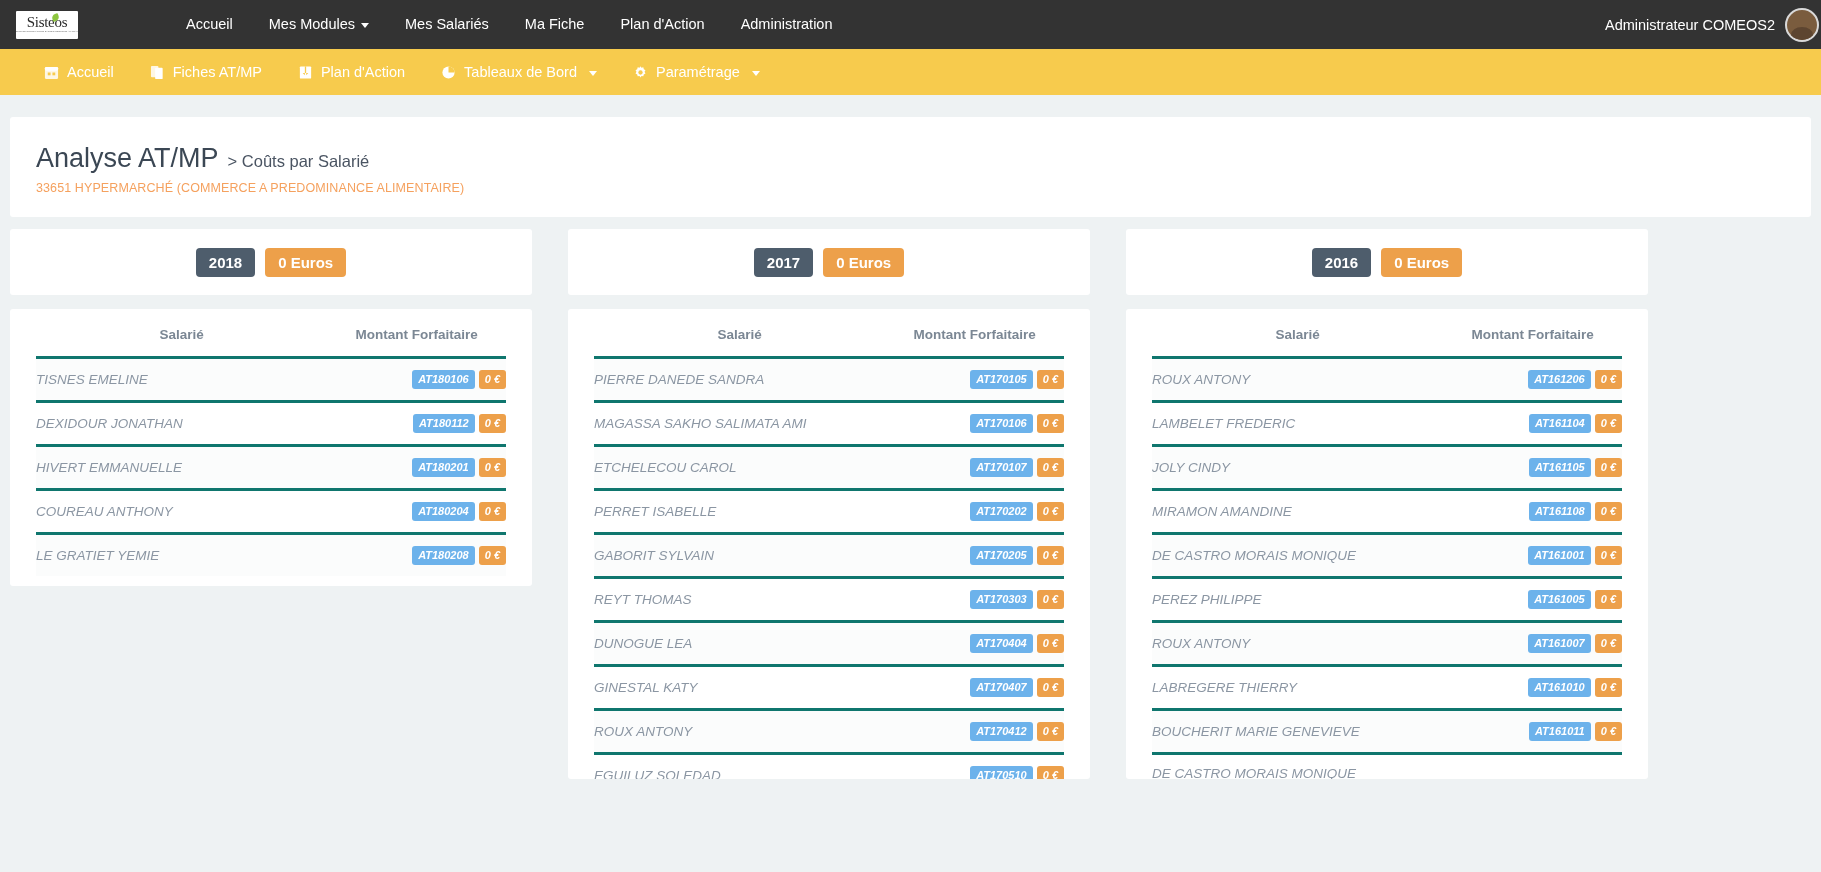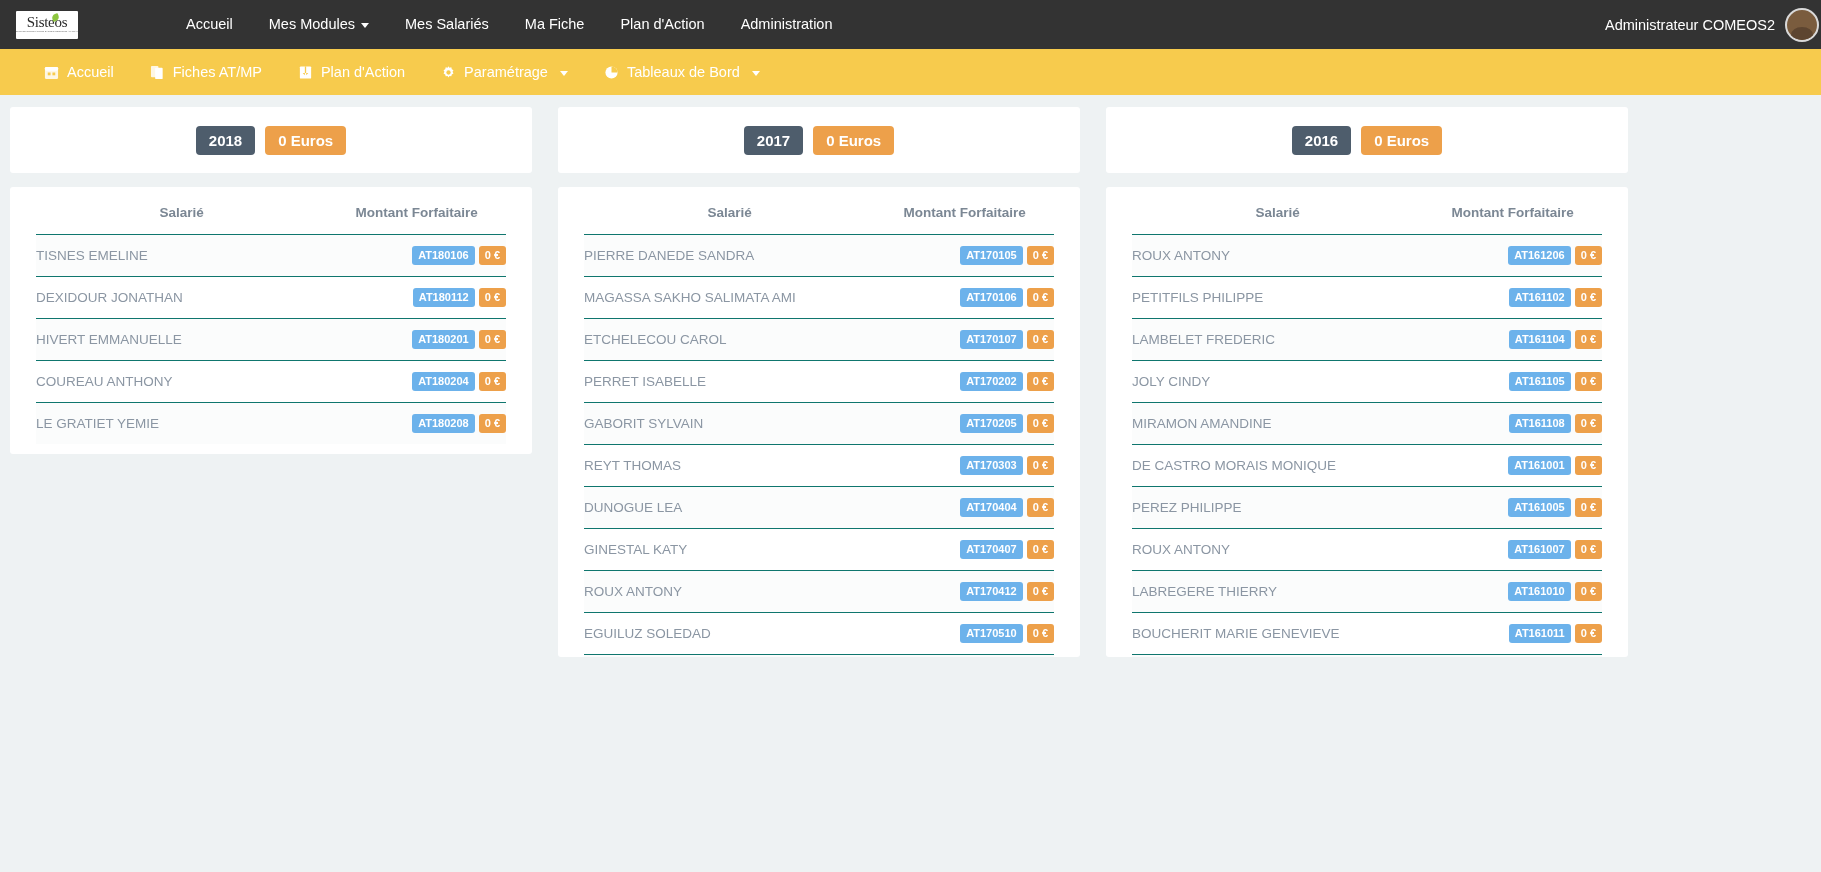--- a/index.html
+++ b/index.html
@@ -160,21 +160,21 @@
   .page-sub {
     margin-top: 7px;
     font-size: 12.5px;
     color: #f5a15e;
     letter-spacing: 0.1px;
   }
 
   
   .cols {
     display: flex;
-    gap: 26px;
+    gap: 36px;
     padding: 0 10px;
     margin-top: 12px;
     align-items: flex-start;
   }
   .col { flex: 0 0 522px; }
 
   .year-card {
     background: #ffffff;
     border-radius: 3px;
     height: 66px;
@@ -214,22 +214,23 @@
     padding: 18px 0 14px 0;
     text-align: center;
     border: none;
   }
   table.salaries th.c-name { width: 62%; }
   table.salaries th.c-amount { width: 38%; }
   table.salaries td {
     font-size: 13.5px;
     color: #8b96a3;
     padding: 11px 0;
-    border-top: 1px solid #0f766e;
+    border-top: 3px solid #0f766e;
     vertical-align: middle;
+    font-style: italic;
   }
   table.salaries tbody tr:nth-child(odd) { background: #fbfcfc; }
   td.c-name { padding-left: 6px; }
   td.c-amount { text-align: right; white-space: nowrap; padding-right: 4px; }
   .tag {
     display: inline-block;
     font-size: 11px;
     font-weight: bold;
     color: #ffffff;
     padding: 4px 6px;
@@ -306,41 +307,48 @@
           <rect x="7.3" y="1.5" width="1.4" height="7" fill="#f7cb4d"></rect>
           <path d="M5 8.5 L7.3 11 L7.3 8.5Z" fill="#f7cb4d"></path>
           <path d="M11 8.5 L8.7 11 L8.7 8.5Z" fill="#f7cb4d"></path>
         </svg>
     </span>
     <span>Plan d'Action</span>
   </a>
   <a href="#" class="subnav-item">
     <span class="ico">
       <svg width="15" height="15" viewBox="0 0 16 16">
+          <circle cx="8" cy="8" r="6.5" fill="#fff"></circle>
+          <path d="M8 8 L8 1.5 A6.5 6.5 0 0 1 14.5 8 Z" fill="#f7cb4d"></path>
+        </svg>
+    </span>
+    <span>Tableaux de Bord</span>
+    <i class="caret"></i>
+  </a>
+  <a href="#" class="subnav-item">
+    <span class="ico">
+      <svg width="15" height="15" viewBox="0 0 16 16">
           <path fill="#fff" d="M8 1.2l1 1.8 2-.5.5 2 1.8 1-1 1.8 1 1.8-1.8 1-.5 2-2-.5-1 1.8-1-1.8-2 .5-.5-2-1.8-1 1-1.8-1-1.8 1.8-1 .5-2 2 .5z"></path>
           <circle cx="8" cy="8" r="2.3" fill="#f7cb4d"></circle>
         </svg>
     </span>
     <span>Paramétrage</span>
     <i class="caret"></i>
   </a>
-  <a href="#" class="subnav-item">
-    <span class="ico">
-      <svg width="15" height="15" viewBox="0 0 16 16">
-          <circle cx="8" cy="8" r="6.5" fill="#fff"></circle>
-          <path d="M8 8 L8 1.5 A6.5 6.5 0 0 1 14.5 8 Z" fill="#f7cb4d"></path>
-        </svg>
-    </span>
-    <span>Tableaux de Bord</span>
-    <i class="caret"></i>
-  </a>
 </div>
 
 <div class="page-wrap">
 
+  <div class="header-card">
+    <h1 class="page-title">
+      <span>Analyse AT/MP</span>
+      <span class="crumb">&gt; Coûts par Salarié</span>
+    </h1>
+    <div class="page-sub">33651 HYPERMARCHÉ (COMMERCE A PREDOMINANCE ALIMENTAIRE)</div>
+  </div>
 
   <div class="cols">
 
     <div class="col">
       <div class="year-card">
         <span class="badge badge-year">2018</span>
         <span class="badge badge-euro">0 Euros</span>
       </div>
       <div class="table-card">
         <table class="salaries">
@@ -452,24 +460,20 @@
               <th class="c-name">Salarié</th>
               <th class="c-amount">Montant Forfaitaire</th>
             </tr>
           </thead>
           <tbody>
             <tr>
                 <td class="c-name">ROUX ANTONY</td>
                 <td class="c-amount"><span class="tag tag-at">AT161206</span><span class="tag tag-eu">0 €</span></td>
               </tr>
             <tr>
-                <td class="c-name">PETITFILS PHILIPPE</td>
-                <td class="c-amount"><span class="tag tag-at">AT161102</span><span class="tag tag-eu">0 €</span></td>
-              </tr>
-            <tr>
                 <td class="c-name">LAMBELET FREDERIC</td>
                 <td class="c-amount"><span class="tag tag-at">AT161104</span><span class="tag tag-eu">0 €</span></td>
               </tr>
             <tr>
                 <td class="c-name">JOLY CINDY</td>
                 <td class="c-amount"><span class="tag tag-at">AT161105</span><span class="tag tag-eu">0 €</span></td>
               </tr>
             <tr>
                 <td class="c-name">MIRAMON AMANDINE</td>
                 <td class="c-amount"><span class="tag tag-at">AT161108</span><span class="tag tag-eu">0 €</span></td>

